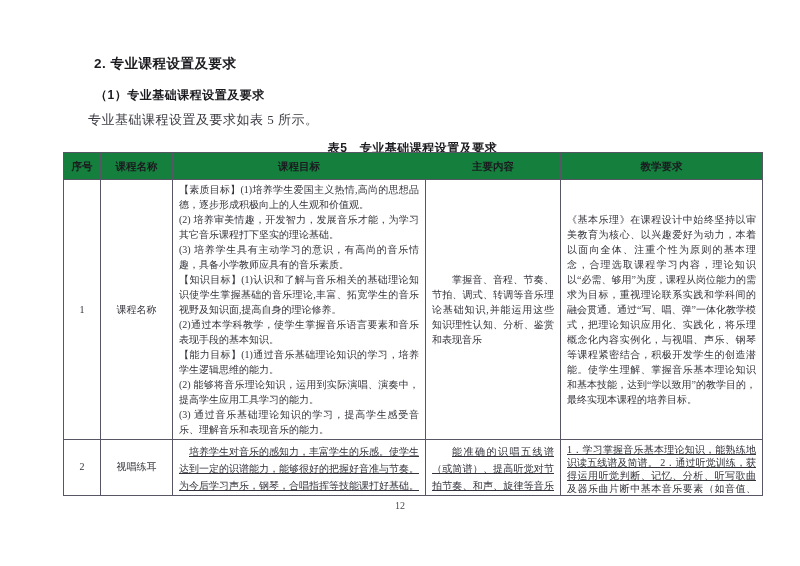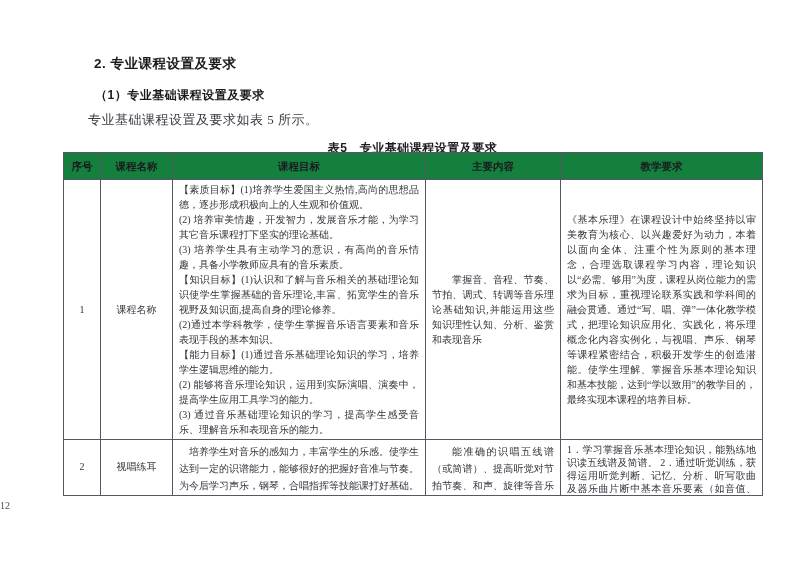--- a/index.html
+++ b/index.html
@@ -41,27 +41,27 @@
     font-family:"Liberation Sans","DejaVu Sans",sans-serif;
     font-size:10.5px;font-weight:bold;text-align:center;color:#1a1a1f;
   }
   td.center{text-align:center;vertical-align:middle;}
   td.obj{vertical-align:middle;text-align:justify;white-space:pre-line;line-height:15px;}
   td.content{vertical-align:middle;text-align:justify;text-indent:2em;line-height:16px;}
   td.req{vertical-align:middle;text-align:justify;line-height:15px;}
   tr.row1{height:256px;}
   tr.row2{height:56px;}
   tr.row2 td{vertical-align:top;padding-top:3px;}
-  .clip{height:50px;overflow:hidden;}
+  .clip{height:50px;overflow:hidden;text-decoration:underline;}
   .clip.obj2{text-align:justify;text-indent:1em;line-height:17px;}
   .clip.content2{text-align:justify;text-indent:2em;line-height:17px;}
   .clip.req2{text-align:justify;line-height:13px;}
   tr.row2 td.center{vertical-align:middle;padding-top:0;}
   .pagenum{
-    position:absolute;left:0;top:500px;width:800px;text-align:left;
+    position:absolute;left:0;top:500px;width:800px;text-align:center;
     font-size:10px;color:#4a4a55;
   }
 </style>
 </head>
 <body>
 
 <div class="h1">2. 专业课程设置及要求</div>
 <div class="h2">（1）专业基础课程设置及要求</div>
 <div class="intro">专业基础课程设置及要求如表 5 所示。</div>
 <div class="caption">表5　专业基础课程设置及要求</div>

